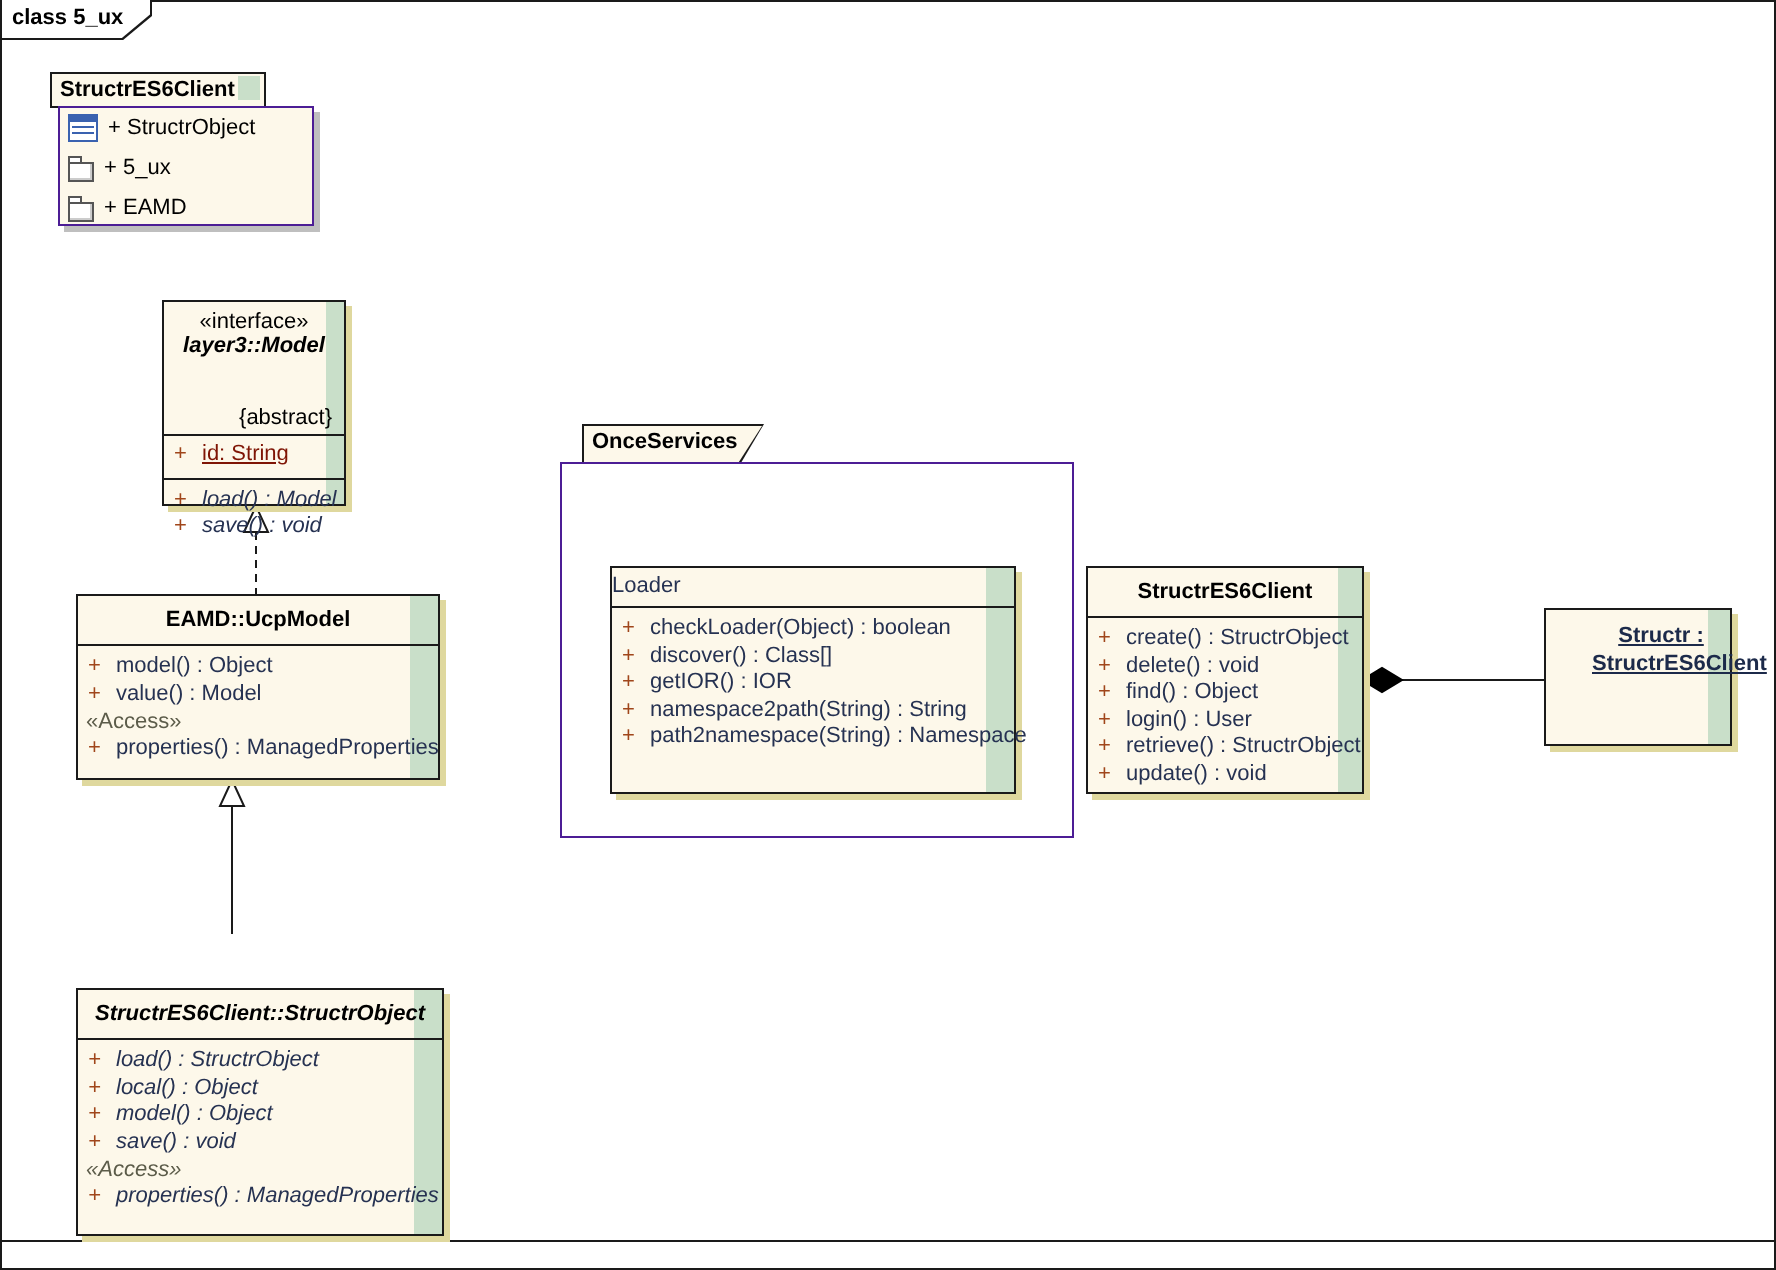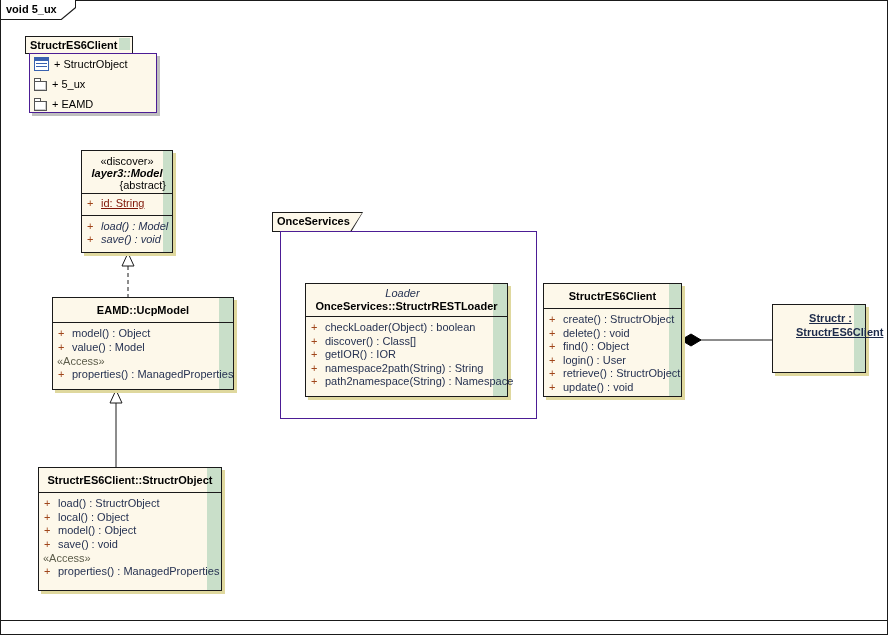--- a/index.html
+++ b/index.html
@@ -47,24 +47,24 @@
 
   .tree-row{display:flex;align-items:center;gap:5px;padding:2px 4px;height:16px;white-space:nowrap;}
   .icon-class{width:13px;height:12px;border:1px solid #3A62B0;background:#fff;position:relative;flex:0 0 13px;}
   .icon-class::before{content:"";position:absolute;left:0;top:0;right:0;height:3px;background:#3A62B0;}
   .icon-class::after{content:"";position:absolute;left:1px;right:1px;top:5px;height:5px;
      background:repeating-linear-gradient(#3A62B0 0 1px,#fff 1px 3px);}
   .icon-pkg{width:13px;height:13px;position:relative;flex:0 0 13px;}
   .icon-pkg::before{content:"";position:absolute;left:0;top:0;width:5px;height:4px;border:1px solid #555;background:#fff;}
   .icon-pkg::after{content:"";position:absolute;left:0;top:3px;right:0;bottom:0;border:1px solid #555;background:#fff;box-shadow:inset -1px -1px 0 #ccc;}
 
-  .abstract-tag{text-align:right;padding-right:6px;}
+  .abstract-tag{text-align:right;padding-right:6px;margin-top:24px;}
   .iface-st{text-align:center;padding-top:4px;}
   .iface-name{text-align:center;font-weight:bold;font-style:italic;}
-  .role-label{text-align:center;font-style:italic;padding:3px 8px 0 0;color:#263252;}
+  .role-label{text-align:left;padding:3px 8px 0 0;color:#263252;}
   .obj-name{font-weight:bold;text-decoration:underline;text-align:center;color:#1c2a4a;line-height:14px;padding-left:23px;}
 
   svg.connectors{position:absolute;left:0;top:0;z-index:0;}
   .pkg-shadow-gray{box-shadow:3px 3px 0 #BFBFBF;}
 </style>
 </head>
 <body>
 
 <svg class="connectors" width="888" height="635">
 
@@ -83,21 +83,21 @@
     <polygon points="681,340 691,334 701,340 691,346" fill="#000000" stroke="#000000"></polygon>
   </g>
 </svg>
 
 <div class="canvas-border"></div>
 <div class="frame-bottom"></div>
 
 <div>
   <div class="frame-tab-inner"></div>
   <div class="frame-tab-fill"></div>
-  <div class="frame-tab-label">void 5_ux</div>
+  <div class="frame-tab-label">class 5_ux</div>
 </div>
 
 <div>
   <div class="pkg-tab" style="left:25px;top:36px;width:108px;height:18px;">
     <div class="fill" style="width:106px;height:16px;background:#FDF8EA;"></div>
     <div class="lbl">StructrES6Client</div>
     <div style="position:absolute;right:3px;top:2px;width:11px;height:12px;background:#C9DFC9;z-index:2;"></div>
   </div>
   <div class="pkg-body pkg-shadow-gray" style="left:29px;top:53px;width:126px;height:58px;background:#FDF8EA;">
     <div class="tree-row">
@@ -111,21 +111,21 @@
     <div class="tree-row">
       <span class="icon-pkg"></span>
       <span>+ EAMD</span>
     </div>
   </div>
 </div>
 
 <div class="box" style="left:81px;top:150px;width:90px;height:101px;">
   <div class="strip" style="width:9px;"></div>
   <div class="content">
-    <div class="iface-st">«discover»</div>
+    <div class="iface-st">«interface»</div>
     <div class="iface-name">layer3::Model</div>
     <div class="abstract-tag">{abstract}</div>
     <div class="sect" style="margin-top:2px;padding:3px 0 4px;">
       <div class="op attr">
         <span class="plus">+</span>
         <span class="val">id:  String</span>
       </div>
     </div>
     <div class="sect" style="padding:4px 0;">
       <div class="op ital">
@@ -133,21 +133,21 @@
         <span class="val">load() : Model</span>
       </div>
       <div class="op ital">
         <span class="plus">+</span>
         <span class="val">save() : void</span>
       </div>
     </div>
   </div>
 </div>
 
-<div class="box" style="left:52px;top:297px;width:180px;height:91px;">
+<div class="box" style="left:38px;top:297px;width:180px;height:91px;">
   <div class="strip" style="width:14px;"></div>
   <div class="content">
     <div class="hdr">EAMD::UcpModel</div>
     <div class="sect" style="margin-top:6px;padding:4px 0 0;">
       <div class="op">
         <span class="plus">+</span>
         <span class="val">model() : Object</span>
       </div>
       <div class="op">
         <span class="plus">+</span>
@@ -155,21 +155,21 @@
       </div>
       <div class="stereo-row">«Access»</div>
       <div class="op">
         <span class="plus">+</span>
         <span class="val">properties() : ManagedProperties</span>
       </div>
     </div>
   </div>
 </div>
 
-<div class="box" style="left:38px;top:467px;width:182px;height:122px;">
+<div class="box" style="left:38px;top:494px;width:182px;height:122px;font-style:italic;">
   <div class="strip" style="width:14px;"></div>
   <div class="content">
     <div class="hdr">StructrES6Client::StructrObject</div>
     <div class="sect" style="margin-top:6px;padding:4px 0 0;">
       <div class="op">
         <span class="plus">+</span>
         <span class="val">load() : StructrObject</span>
       </div>
       <div class="op">
         <span class="plus">+</span>
@@ -186,32 +186,31 @@
       <div class="stereo-row">«Access»</div>
       <div class="op">
         <span class="plus">+</span>
         <span class="val">properties() : ManagedProperties</span>
       </div>
     </div>
   </div>
 </div>
 
 <div>
-  <div class="pkg-tab" style="left:272px;top:212px;width:91px;height:20px;clip-path:polygon(0 0,100% 0,87% 100%,0 100%);">
+  <div class="pkg-tab" style="left:291px;top:212px;width:91px;height:20px;clip-path:polygon(0 0,100% 0,87% 100%,0 100%);">
     <div class="fill" style="width:89px;height:18px;clip-path:polygon(0 0,100% 0,87% 100%,0 100%);"></div>
     <div class="lbl">OnceServices</div>
   </div>
   <div class="pkg-body" style="left:280px;top:231px;width:255px;height:186px;"></div>
 </div>
 
 <div class="box" style="left:305px;top:283px;width:201px;height:112px;">
   <div class="strip" style="width:14px;"></div>
   <div class="content">
     <div class="role-label">Loader</div>
-    <div class="hdr" style="padding-top:1px;">OnceServices::StructrRESTLoader</div>
     <div class="sect" style="margin-top:4px;padding:4px 0 0;">
       <div class="op">
         <span class="plus">+</span>
         <span class="val">checkLoader(Object) : boolean</span>
       </div>
       <div class="op">
         <span class="plus">+</span>
         <span class="val">discover() : Class[]</span>
       </div>
       <div class="op">

